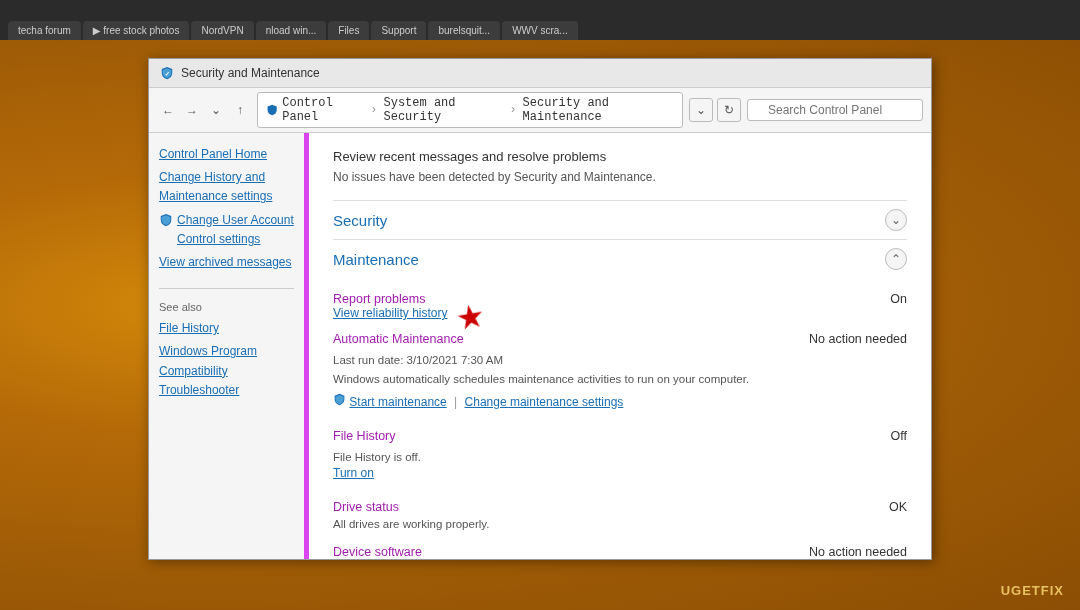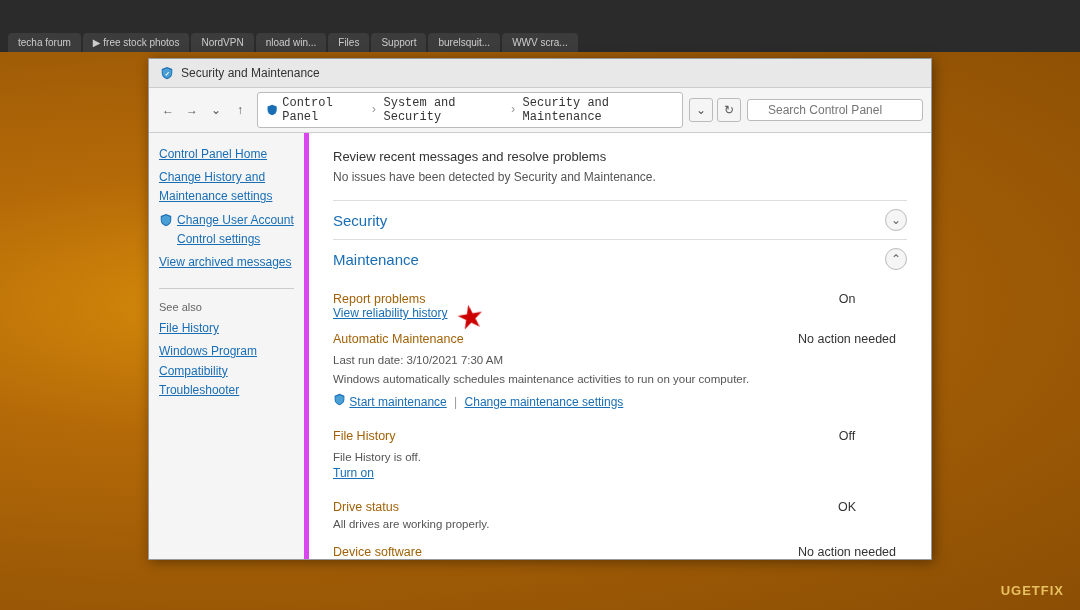--- a/index.html
+++ b/index.html
@@ -19,21 +19,21 @@
       background: radial-gradient(ellipse at 20% 50%, #d4890a 0%, #b56a08 30%, #a05c06 60%, #8b4e04 100%);
       z-index: 0;
     }
 
     
     .browser-bar {
       position: absolute;
       top: 0;
       left: 0;
       right: 0;
-      height: 52px;
+      height: 40px;
       background: #2b2b2b;
       z-index: 2;
       display: flex;
       align-items: center;
       padding: 0 8px;
       gap: 4px;
       overflow: hidden;
     }
 
     .browser-tabs {
@@ -299,29 +299,29 @@
 
     .maintenance-row {
       display: flex;
       justify-content: space-between;
       align-items: flex-start;
       padding: 6px 0;
       font-size: 12px;
     }
 
     .maintenance-label {
-      color: #a16207;
+      color: #a21caf;
       font-size: 12.5px;
     }
 
     .maintenance-status {
       color: #333;
       font-size: 12.5px;
       min-width: 120px;
-      text-align: center;
+      text-align: right;
     }
 
     .maintenance-detail {
       font-size: 11.5px;
       color: #555;
       margin-top: 2px;
       line-height: 1.5;
     }
 
     .maintenance-detail-block {

